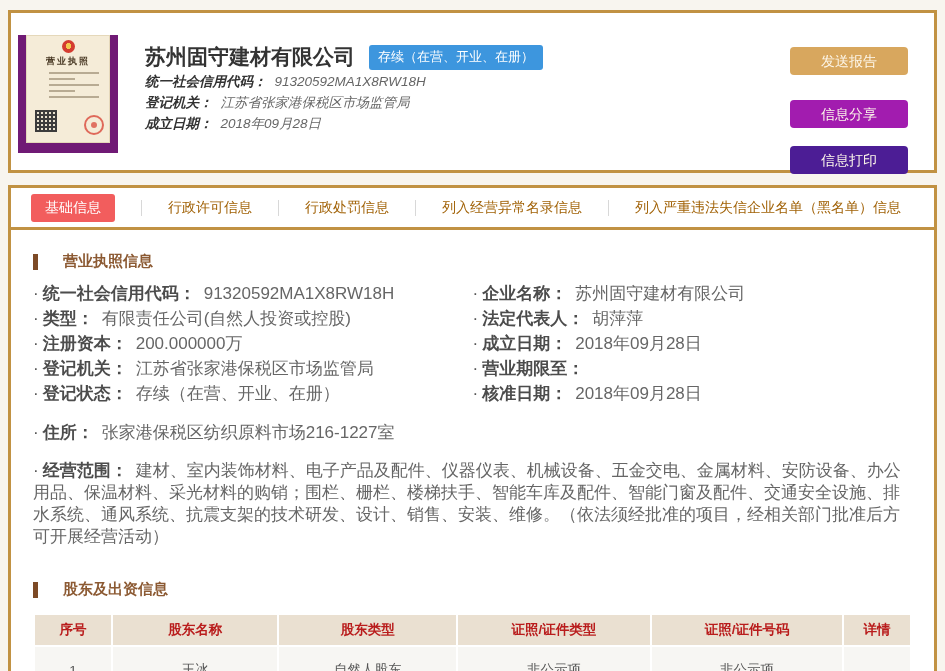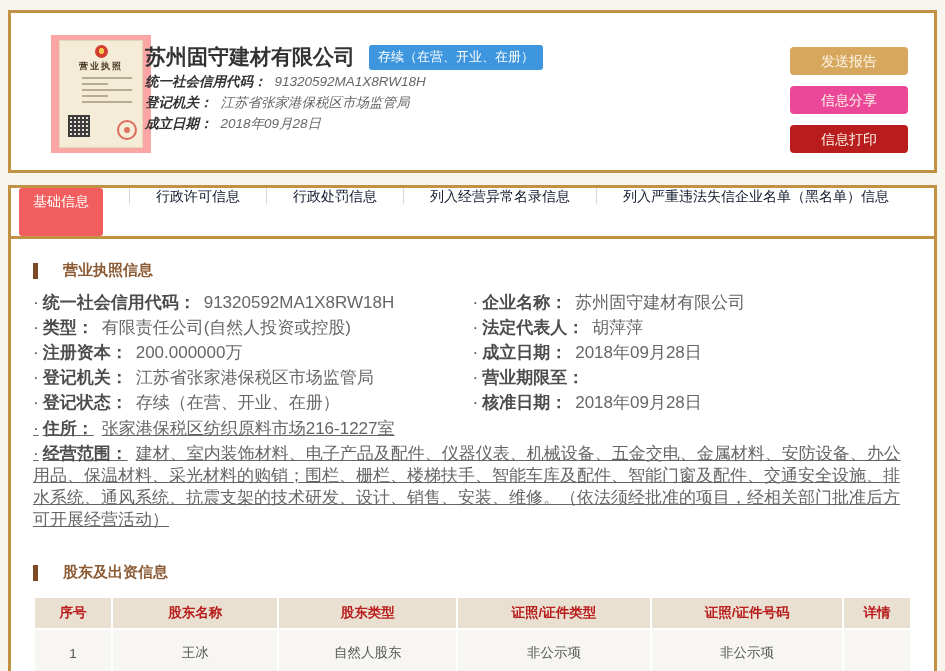--- a/index.html
+++ b/index.html
@@ -13,22 +13,22 @@
   .panel {
     position:absolute;
     left:8px;
     width:929px;
     background:#fff;
     border:3px solid #c19243;
   }
   
   .header-panel { top:10px; height:163px; }
   .license-thumb {
-    position:absolute; left:40px; top:22px; width:100px; height:118px;
-    background:#fca5a5; display:flex; align-items:center; justify-content:center;
+    position:absolute; left:7px; top:22px; width:100px; height:118px;
+    background:#701a75; display:flex; align-items:flex-start; justify-content:center;
   }
   .doc {
     width:84px; height:108px; background:#f5ecd8; border:1px solid #e5d8ba;
     position:relative; text-align:center;
   }
   .emblem {
     width:13px; height:13px; border-radius:50%;
     background:radial-gradient(circle at 50% 45%, #f3c94f 0 3px, #d43c30 3px);
     margin:4px auto 2px;
   }
@@ -55,51 +55,51 @@
   .badge {
     background:#3d96de; color:#fff; font-size:13px;
     padding:3px 9px 4px; border-radius:3px; white-space:nowrap;
   }
   .info-line { height:21px; line-height:21px; font-size:13.5px;font-style:italic; }
   .info-line:first-of-type { margin-top:7px; }
   .ilabel { font-weight:bold; color:#333; margin-right:8px; }
   .ivalue { color:#666; }
   .header-buttons {
     position:absolute; right:26px; top:34px;
-    display:flex; flex-direction:column; gap:11px;
+    display:flex; flex-direction:column; gap:18px;
   }
   .hbtn {
     width:118px; height:28px; border:none; border-radius:4px;
     font-size:14px; color:#fdf7ea; cursor:pointer;
     font-family:inherit; text-align:center; line-height:28px;
   }
   .b1 { background:#d8a75e; }
-  .b2 { background:#ec4899; }
-  .b3 { background:#b91c1c; }
+  .b2 { background:#a21caf;margin-top:7px; }
+  .b3 { background:#4c1d95; }
   
   .content-panel { top:185px; height:545px; }
-  .tabs { height:48px; display:flex; padding-left:8px; }
-  .tab { font-size:14px; color:#0f172a; white-space:nowrap; cursor:pointer; }
+  .tabs { height:39px; display:flex; align-items:center; padding-left:20px; }
+  .tab { font-size:14px; color:#a16207; white-space:nowrap; cursor:pointer; }
   .tab.active { background:#f25d5d; color:#fff; padding:5px 14px; border-radius:3px; }
   .tab-sep { width:1px; height:16px; background:#d8d8d8; margin:0 26px; }
   .gold-sep { height:3px; background:#c19243; }
   .content { padding:0 22px; }
   .section-title {
     margin-top:22px; display:flex; align-items:center;
     font-size:15px; font-weight:bold; color:#8c5a33;gap:18px;
   }
   .section-title .marker { width:5px; height:16px; background:#7d4a26; margin-right:7px; }
   .section-title.second { margin-top:32px; }
   .fields-grid { display:flex; margin-top:10px; }
   .fcol { width:50%; }
   .field { line-height:25px; font-size:17px; color:#666; }
   .field .bullet { color:#555; margin-right:4px; }
   .flabel { font-weight:bold; color:#4c4c4c; margin-right:8px; }
   .fvalue { color:#666; }
-  .field.full { line-height:22px; margin-top:3px;text-decoration:underline; }
+  .field.full { line-height:22px; margin-top:16px; }
   .field.full .flabel { line-height:22px; }
   
   .sh-table { width:100%; margin-top:14px; border-collapse:separate; border-spacing:2px 2px; table-layout:fixed; }
   .sh-table th {
     background:#eae0d1; color:#b91c1c; font-size:13.5px; font-weight:bold;
     height:30px; text-align:center;
   }
   .sh-table td {
     background:#f7f6f3; color:#555; font-size:13.5px;
     height:46px; text-align:center;

